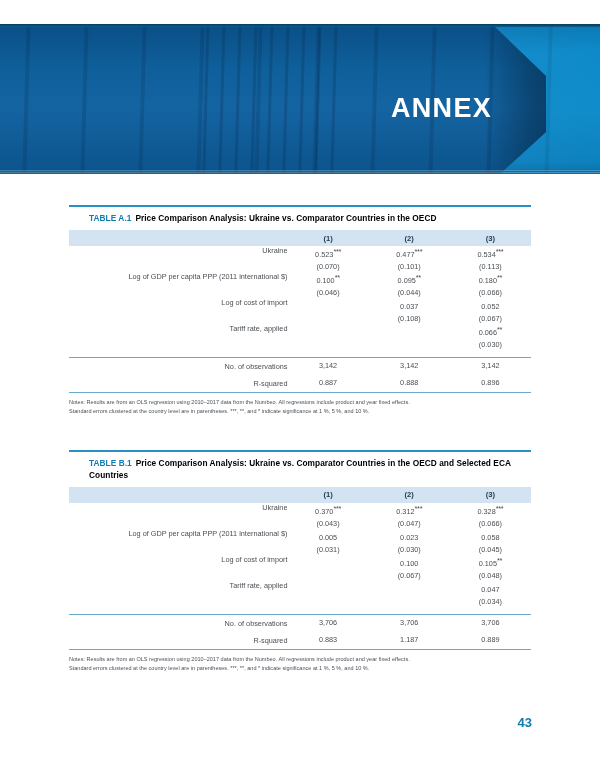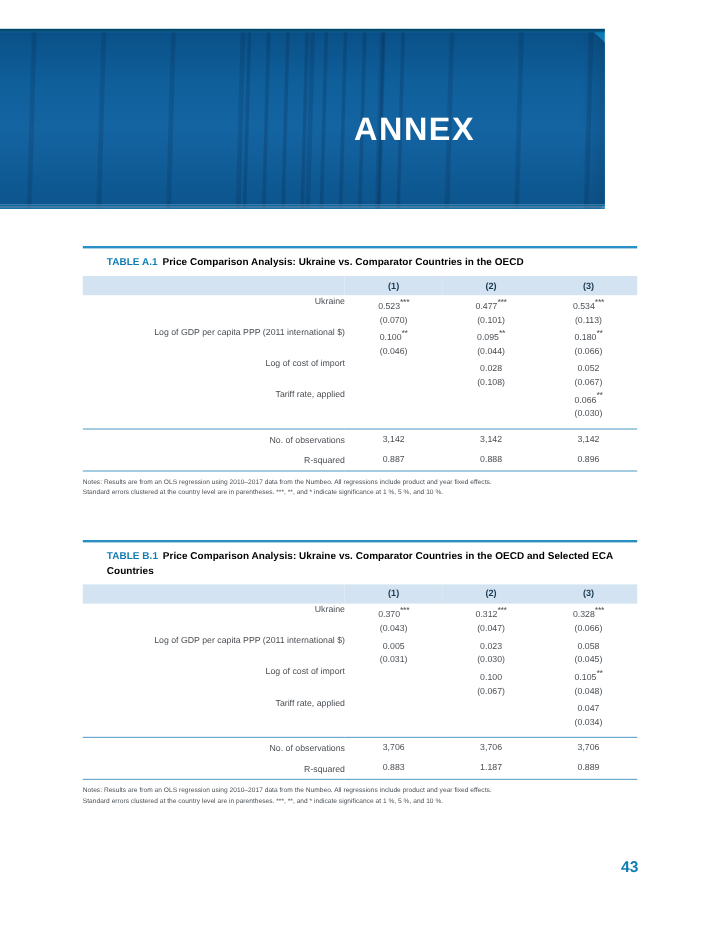--- a/index.html
+++ b/index.html
@@ -14,21 +14,21 @@
     font-family: "Liberation Sans", sans-serif;
     color: #231f20;
     overflow: hidden;
   }
 
   
   .banner {
     position: absolute;
     top: 24px;
     left: 0;
-    width: 504px;
+    width: 600px;
     height: 150px;
     background: linear-gradient(180deg, #0b78b5 0%, #0f8ac9 18%, #108cc9 60%, #0d81be 92%, #0a6fa6 100%);
     overflow: hidden;
   }
   .banner-stripes {
     position: absolute;
     inset: 0;
     background-image:
       linear-gradient(90deg, rgba(255,255,255,0.00) 0%, rgba(255,255,255,0.05) 50%, rgba(255,255,255,0.00) 100%),
       repeating-linear-gradient(91.6deg,
@@ -296,21 +296,21 @@
             <span class="se">(0.066)</span>
           </td>
         </tr>
         <tr>
           <td class="lbl">Log of cost of import</td>
           <td class="num">
             <span class="coef"><span></span><span class="stars"></span></span>
             <span class="se"></span>
           </td>
           <td class="num">
-            <span class="coef"><span>0.028</span><span class="stars"></span></span>
+            <span class="coef"><span>0.037</span><span class="stars"></span></span>
             <span class="se">(0.108)</span>
           </td>
           <td class="num">
             <span class="coef"><span>0.052</span><span class="stars"></span></span>
             <span class="se">(0.067)</span>
           </td>
         </tr>
         <tr>
           <td class="lbl">Tariff rate, applied</td>
           <td class="num">

